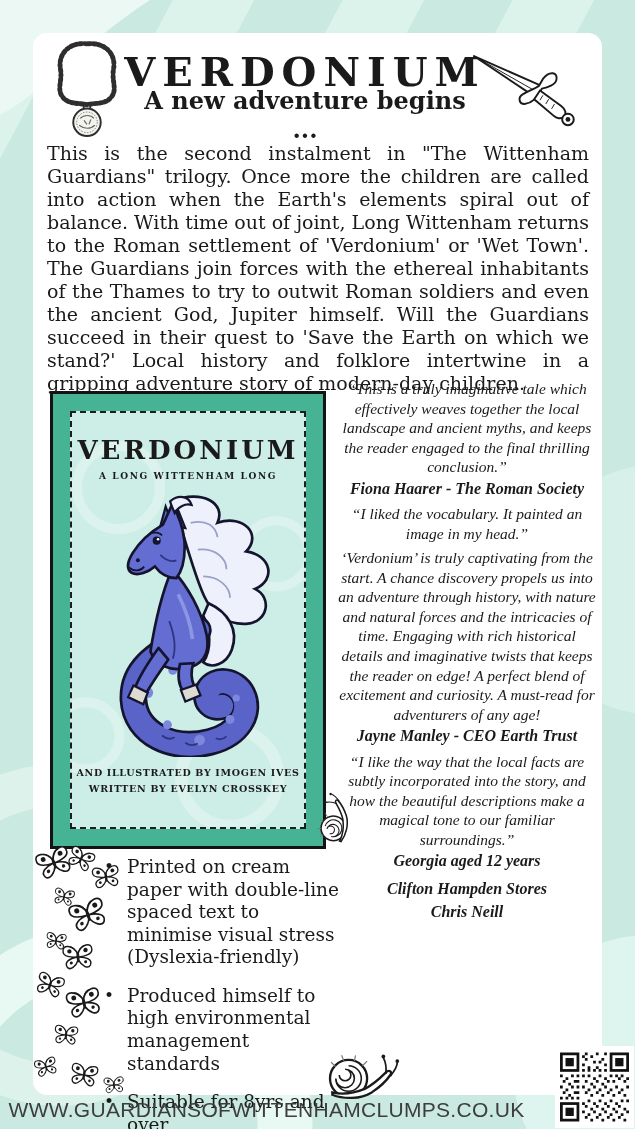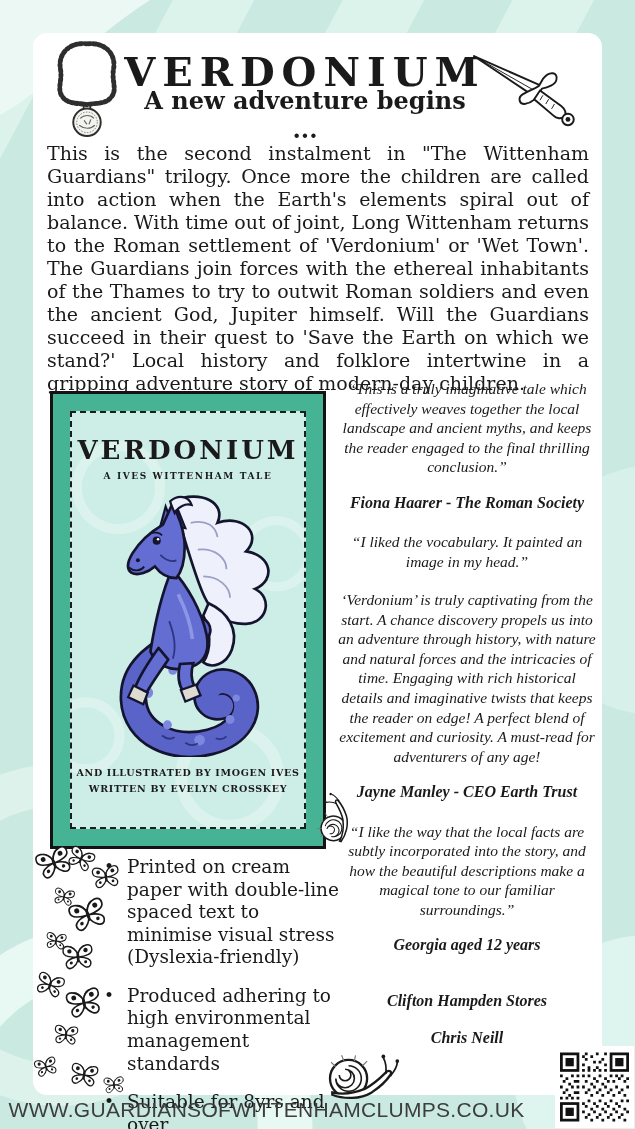--- a/index.html
+++ b/index.html
@@ -35,21 +35,21 @@
   .cover-sub{position:absolute;left:0;top:58px;width:100%;text-align:center;font-size:9px;
              font-weight:700;letter-spacing:1.6px;}
   .horse{position:absolute;left:50%;top:74px;transform:translateX(-50%);}
   .cover-credits{position:absolute;left:0;bottom:30px;width:100%;text-align:center;font-size:9.5px;
                  font-weight:700;letter-spacing:.7px;line-height:1.7;}
 
   
   .quotes{left:336px;top:379px;width:262px;display:flex;flex-direction:column;gap:3px;
           text-align:center;font-family:"Liberation Serif",serif;}
   .quote-text{font-style:italic;font-size:15.5px;line-height:1.26;}
-  .quote-attr{font-style:italic;font-weight:700;font-size:16px;line-height:1.3;margin-top:16px;}
+  .quote-attr{font-style:italic;font-weight:700;font-size:16px;line-height:1.3;margin-top:2px;}
 
   
   .features{left:104px;top:856px;width:240px;}
   .feature{display:flex;gap:13px;margin-bottom:16px;font-size:18.5px;line-height:1.22;}
   .fb{flex:0 0 auto;font-size:17px;}
 
   
   .butterflies{left:26px;top:845px;width:108px;height:255px;}
   .snail-cover{left:306px;top:790px;width:54px;height:62px;transform:rotate(-75deg);}
   .snail-footer{left:318px;top:1046px;width:82px;height:58px;}
@@ -101,21 +101,21 @@
     <circle cx="101" cy="72" r="2.5" fill="#1a1a1a"></circle>
   </svg>
 
   <div class="abs page-subtitle">A new adventure begins ...</div>
 
   <div class="abs intro">This is the second instalment in "The Wittenham Guardians" trilogy. Once more the children are called into action when the Earth's elements spiral out of balance. With time out of joint, Long Wittenham returns to the Roman settlement of 'Verdonium' or 'Wet Town'. The Guardians join forces with the ethereal inhabitants of the Thames to try to outwit Roman soldiers and even the ancient God, Jupiter himself. Will the Guardians succeed in their quest to 'Save the Earth on which we stand?' Local history and folklore intertwine in a gripping adventure story of modern-day children.</div>
 
   <div class="abs cover">
     <div class="cover-panel">
       <div class="cover-title">VERDONIUM</div>
-      <div class="cover-sub">A IVES WITTENHAM TALE</div>
+      <div class="cover-sub">A LONG WITTENHAM LONG</div>
 
       <svg class="horse" width="206" height="270" viewBox="0 0 230 302">
 
         <path d="M98 16 C130 2 158 18 148 40 C178 30 198 54 180 72 C208 76 214 104 190 114 C210 124 204 152 180 153 C158 154 142 142 133 122 C121 96 110 52 98 16 Z" fill="#eef0fb" stroke="#14142e" stroke-width="3"></path>
         <path d="M138 130 C160 140 172 160 164 182 C158 198 142 204 132 196 C142 182 140 158 132 144 Z" fill="#eef0fb" stroke="#14142e" stroke-width="3"></path>
         <path d="M118 40 C136 36 146 44 148 56 M126 70 C146 68 158 80 158 92 M132 100 C150 100 162 112 162 124" fill="none" stroke="#9aa0c8" stroke-width="2"></path>
 
         <path d="M126 160 C88 184 52 198 54 238 C56 276 98 296 140 285 C172 277 186 252 176 232 C168 216 146 213 138 227 C132 238 141 249 153 245" fill="none" stroke="#14142e" stroke-width="31" stroke-linecap="round"></path>
         <path d="M126 160 C88 184 52 198 54 238 C56 276 98 296 140 285 C172 277 186 252 176 232 C168 216 146 213 138 227 C132 238 141 249 153 245" fill="none" stroke="#5a63c8" stroke-width="25" stroke-linecap="round"></path>
         <circle cx="70" cy="230" r="6" fill="#7d87de"></circle>
@@ -180,21 +180,21 @@
     </div>
   </div>
 
   <div class="abs features">
     <div class="feature">
       <span class="fb">•</span>
       <span>Printed on cream paper with double-line spaced text to minimise visual stress (Dyslexia-friendly)</span>
     </div>
     <div class="feature">
       <span class="fb">•</span>
-      <span>Produced adhering to high environmental management standards</span>
+      <span>Produced himself to high environmental management standards</span>
     </div>
     <div class="feature">
       <span class="fb">•</span>
       <span>Suitable for 8yrs and over</span>
     </div>
 
   </div>
 
   <svg class="abs butterflies" viewBox="0 0 108 255">
     <defs>

